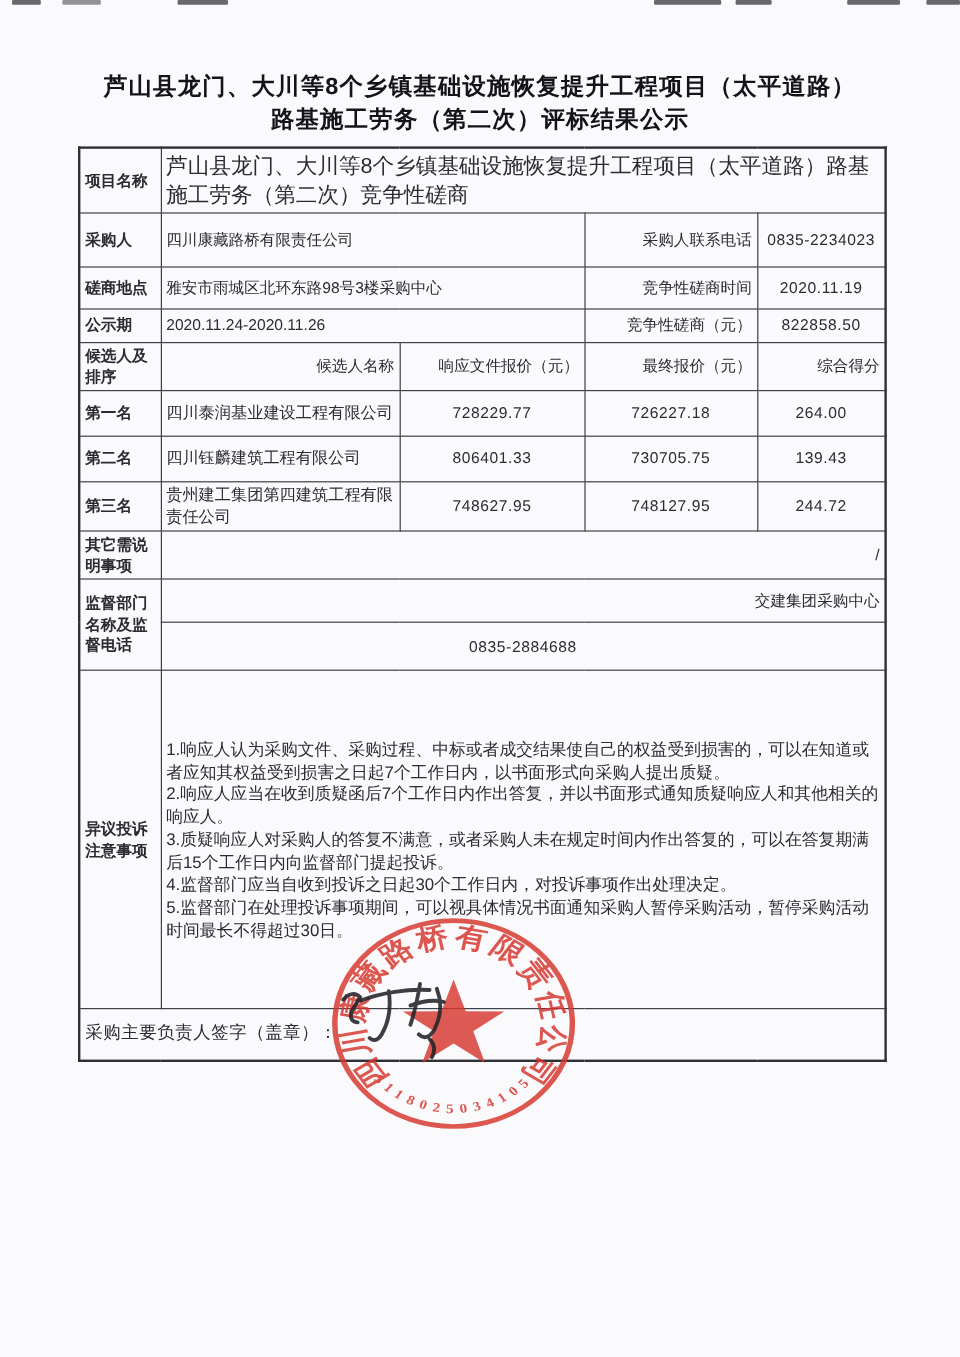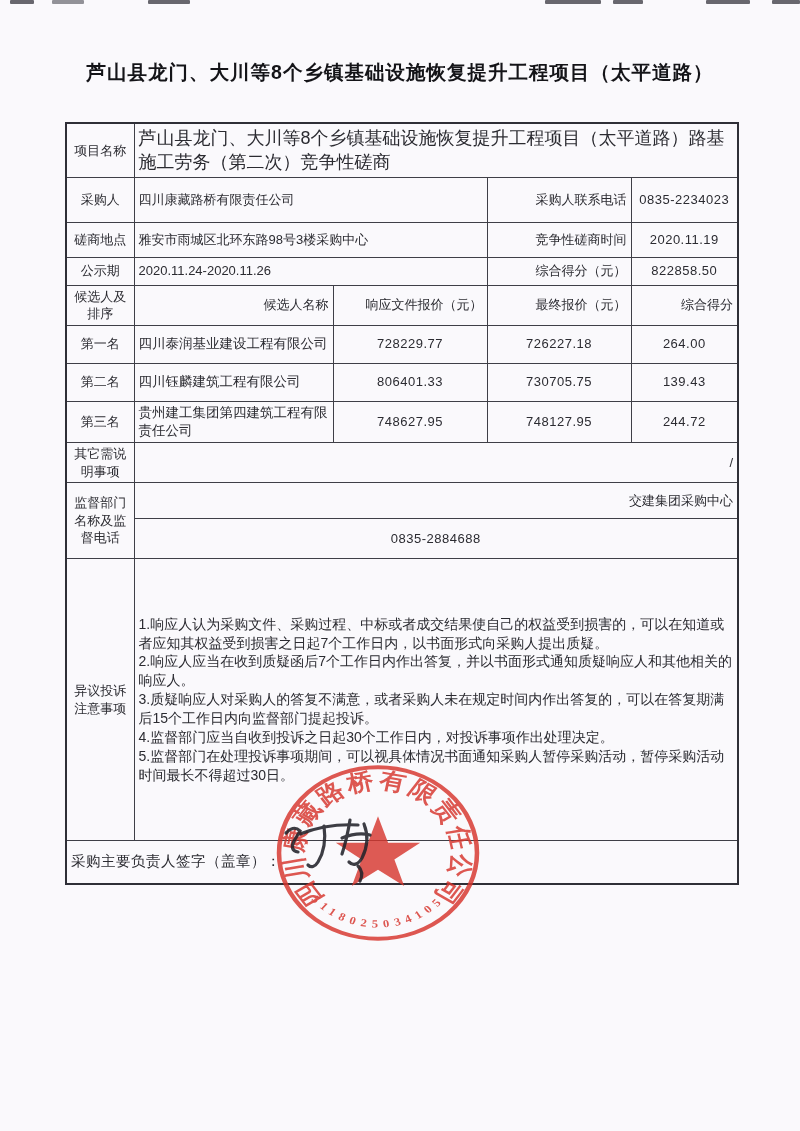--- a/index.html
+++ b/index.html
@@ -30,21 +30,21 @@
     font-size:13px;color:#2b2b31;
     border:2px solid #2f2f37;
   }
   table.doc td{
     border:1px solid #3f3f47;
     padding:2px 4px;
     vertical-align:middle;
     line-height:1.35;
     overflow:hidden;
   }
-  td.lab{padding-left:4px;text-align:center;}
+  td.lab{padding-left:4px;text-align:left;font-weight:bold;}
   td.val{padding-left:7px;text-align:left;}
   td.ctr{text-align:right;}
   td.num{text-align:center;letter-spacing:.5px;}
   .fs14{font-size:18px;line-height:1.45;}
   td.name{padding-left:6px;padding-right:10px;font-size:13.5px;}
   tr.r1{height:38px} tr.r2{height:45px} tr.r3{height:35px} tr.r4{height:28px}
   tr.r5{height:36px} tr.r6{height:38px} tr.r7{height:38px} tr.r8{height:40px}
   tr.r9{height:39px} tr.r10{height:36px} tr.r11{height:40px}
   tr.r12{height:282px} tr.r13{height:43px}
   td.objection-cell{padding:8px 6px 8px 8px;font-size:14px;line-height:1.5;vertical-align:middle;}
@@ -63,20 +63,21 @@
   <div class="artifact" style="left:10px;width:24px;"></div>
   <div class="artifact" style="left:52px;width:32px;opacity:.6;"></div>
   <div class="artifact" style="left:148px;width:42px;"></div>
   <div class="artifact" style="left:545px;width:56px;"></div>
   <div class="artifact" style="left:613px;width:30px;"></div>
   <div class="artifact" style="left:706px;width:44px;"></div>
   <div class="artifact" style="left:772px;width:28px;"></div>
 
   <div class="title">
     <div>芦山县龙门、大川等8个乡镇基础设施恢复提升工程项目（太平道路）</div>
+    <div>路基施工劳务（第二次）评标结果公示</div>
   </div>
 
   <table class="doc">
     <colgroup>
       <col style="width:68px">
         <col style="width:199px">
         <col style="width:154px">
       <col style="width:144px">
         <col style="width:107px">
     </colgroup>
@@ -97,21 +98,21 @@
     <tr class="r3">
       <td class="lab">磋商地点</td>
       <td class="val" colspan="2">雅安市雨城区北环东路98号3楼采购中心</td>
       <td class="ctr">竞争性磋商时间</td>
       <td class="num">2020.11.19</td>
     </tr>
 
     <tr class="r4">
       <td class="lab">公示期</td>
       <td class="val" colspan="2">2020.11.24-2020.11.26</td>
-      <td class="ctr">综合得分（元）</td>
+      <td class="ctr">竞争性磋商（元）</td>
       <td class="num">822858.50</td>
     </tr>
 
     <tr class="r5">
       <td class="lab">候选人及排序</td>
       <td class="ctr">候选人名称</td>
       <td class="ctr">响应文件报价（元）</td>
       <td class="ctr">最终报价（元）</td>
       <td class="ctr">综合得分</td>
     </tr>

